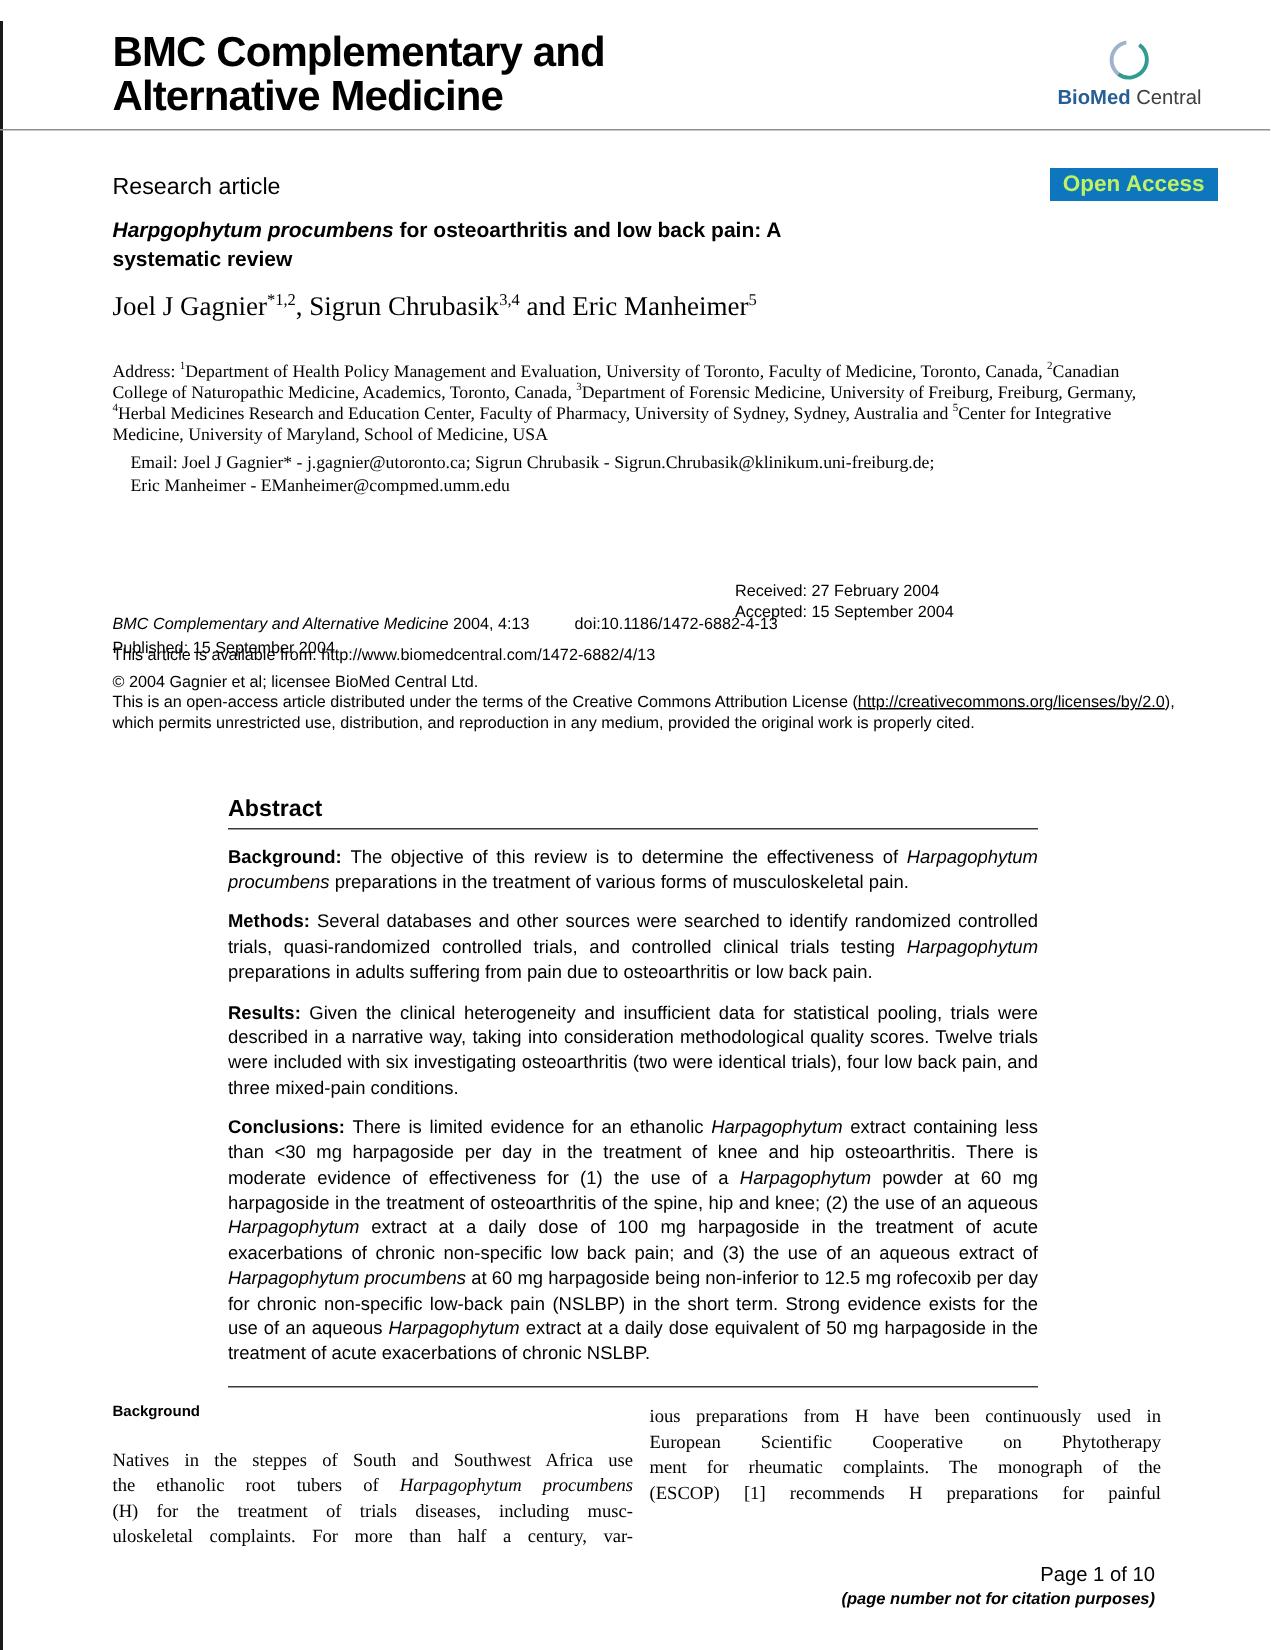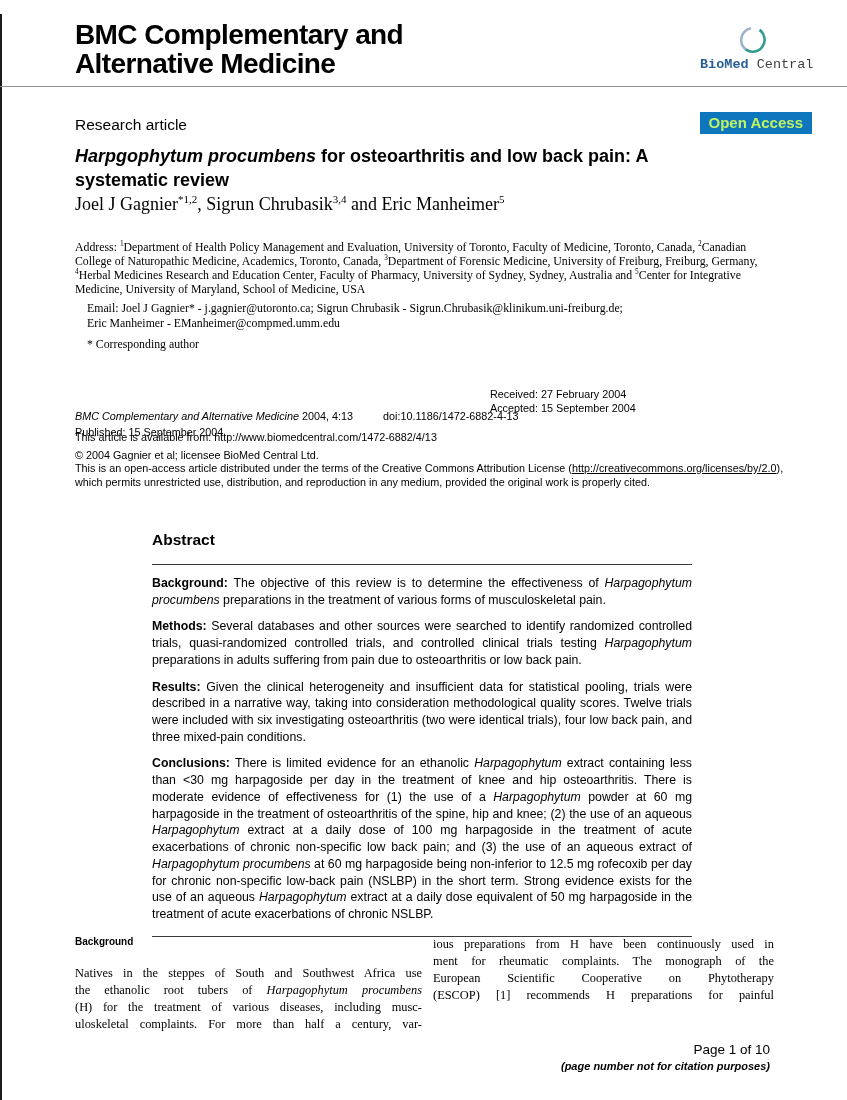--- a/index.html
+++ b/index.html
@@ -7,31 +7,31 @@
     position:relative; width:847px; height:1100px; background:#fff;
     font-family:"Liberation Sans", sans-serif; color:#000; overflow:hidden;
   }
   .edge-bar { position:absolute; left:0; top:14px; width:2px; height:1086px; background:#1a1a1a; }
 
   
   .masthead-title { position:absolute; left:75px; top:20px; font-size:28px; font-weight:bold;
     letter-spacing:-0.6px; line-height:1.05; }
   .logo { position:absolute; left:700px; top:22px; width:106px; text-align:center; }
   .logo svg { display:block; margin:0 auto; }
-  .logo-text { font-size:13.5px; margin-top:1px; white-space:nowrap;font-family:Liberation Mono, monospace; }
+  .logo-text { font-size:13.5px; margin-top:1px; white-space:nowrap; }
   .logo-biomed { color:#275E95; font-weight:bold; }
   .logo-central { color:#3f3f3f; }
   .header-rule { position:absolute; left:0; top:86px; width:847px; height:1px; background:#8F8F8F; }
 
   
   .type-row { position:absolute; left:75px; top:116px; width:737px; height:26px; }
   .article-type { font-size:15.5px; }
   .open-access { position:absolute; right:0; top:-4px; color:#bef264; font-weight:bold;
     font-size:15px; padding:2px 9px 3px; }
-  .article-title { position:absolute; left:75px; top:144px; width:710px; font-size:18px;
+  .article-title { position:absolute; left:75px; top:144px; width:710px; font-size:14px;
     font-weight:bold; line-height:1.34; }
   .authors { position:absolute; left:75px; top:194px; font-family:"Liberation Serif", serif;
     font-size:18px; }
   .authors sup { font-size:11px; }
   sup { font-size:0.62em; vertical-align:super; line-height:0; }
 
   .address { position:absolute; left:75px; top:240px; width:700px;
     font-family:"Liberation Serif", serif; font-size:11.8px; line-height:1.2; }
   .email { position:absolute; left:75px; top:301px; width:700px;
     font-family:"Liberation Serif", serif; font-size:11.8px; line-height:1.25;margin-left:12px; }
@@ -42,21 +42,21 @@
     font-size:10.8px; line-height:1.28; }
   .meta-published { position:absolute; left:0; top:0;margin-top:38px; }
   .meta-citation  { position:absolute; left:0; top:22px; }
   .meta-available { position:absolute; left:0; top:43px; }
   .meta-dates     { position:absolute; left:415px; top:0; }
   .meta-copyright { position:absolute; left:0; top:61px; }
   .meta-license   { position:absolute; left:0; top:74px; width:716px; }
 
   
   .abstract { position:absolute; left:152px; top:531px; width:540px; }
-  .abstract-heading { font-size:15.5px; font-weight:bold; padding-bottom:15px;
+  .abstract-heading { font-size:15.5px; font-weight:bold; padding-bottom:3px;
     border-bottom:1.5px solid #3a3a3a; }
   .abstract p { margin:10px 0 0 0; font-size:12.3px; line-height:1.36; text-align:justify; }
   .abstract-bottom-rule { margin-top:13px; border-bottom:1.5px solid #3a3a3a; }
 
   
   .bg-section { position:absolute; left:75px; top:936px; width:700px; height:95px; }
   .col-left  { position:absolute; left:0; top:0; width:347px; }
   .col-right { position:absolute; left:358px; top:0; width:341px; }
   .section-heading { font-size:10px; font-weight:bold; margin-bottom:18px; }
   .just-line { font-family:"Liberation Serif", serif; font-size:12.4px; line-height:1.36;
@@ -104,21 +104,20 @@
   <div class="article-title">
     <div><span class="seg-i">Harpgophytum procumbens</span><span> for osteoarthritis and low back pain: A</span></div>
     <div>systematic review</div>
   </div>
   <div class="authors"><span>Joel J Gagnier</span><sup>*1,2</sup><span>, Sigrun Chrubasik</span><sup>3,4</sup><span> and Eric Manheimer</span><sup>5</sup></div>
 
   <div class="address"><span>Address: </span><sup>1</sup><span>Department of Health Policy Management and Evaluation, University of Toronto, Faculty of Medicine, Toronto, Canada, </span><sup>2</sup><span>Canadian College of Naturopathic Medicine, Academics, Toronto, Canada, </span><sup>3</sup><span>Department of Forensic Medicine, University of Freiburg, Freiburg, Germany, </span><sup>4</sup><span>Herbal Medicines Research and Education Center, Faculty of Pharmacy, University of Sydney, Sydney, Australia and </span><sup>5</sup><span>Center for Integrative Medicine, University of Maryland, School of Medicine, USA</span></div>
   <div class="email">
     <div>Email: Joel J Gagnier* - j.gagnier@utoronto.ca; Sigrun Chrubasik - Sigrun.Chrubasik@klinikum.uni-freiburg.de;</div>
     <div>Eric Manheimer - EManheimer@compmed.umm.edu</div>
-    <div class="corresponding">* Corresponding author</div>
   </div>
 
   <div class="meta">
     <div class="meta-published">Published: 15 September 2004</div>
     <div class="meta-citation"><span class="seg-i">BMC Complementary and Alternative Medicine</span><span> 2004, 4:13</span><span class="seg-gap">doi:10.1186/1472-6882-4-13</span></div>
     <div class="meta-available">
       <span>This article is available from: </span><span class="link">http://www.biomedcentral.com/1472-6882/4/13</span>
     </div>
     <div class="meta-dates">
       <div>Received: 27 February 2004</div>
@@ -138,29 +137,29 @@
     <p><span class="seg-b">Conclusions: </span><span>There is limited evidence for an ethanolic </span><span class="seg-i">Harpagophytum</span><span> extract containing less than &lt;30 mg harpagoside per day in the treatment of knee and hip osteoarthritis. There is moderate evidence of effectiveness for (1) the use of a </span><span class="seg-i">Harpagophytum</span><span> powder at 60 mg harpagoside in the treatment of osteoarthritis of the spine, hip and knee; (2) the use of an aqueous </span><span class="seg-i">Harpagophytum</span><span> extract at a daily dose of 100 mg harpagoside in the treatment of acute exacerbations of chronic non-specific low back pain; and (3) the use of an aqueous extract of </span><span class="seg-i">Harpagophytum procumbens</span><span> at 60 mg harpagoside being non-inferior to 12.5 mg rofecoxib per day for chronic non-specific low-back pain (NSLBP) in the short term. Strong evidence exists for the use of an aqueous </span><span class="seg-i">Harpagophytum</span><span> extract at a daily dose equivalent of 50 mg harpagoside in the treatment of acute exacerbations of chronic NSLBP.</span></p>
     <div class="abstract-bottom-rule"></div>
   </div>
 
   <div class="bg-section">
     <div class="col-left">
       <div class="section-heading">Background</div>
       <div>
           <div class="just-line"><span>Natives in the steppes of South and Southwest Africa use</span></div>
           <div class="just-line"><span>the ethanolic root tubers of </span><span class="seg-i">Harpagophytum procumbens</span></div>
-          <div class="just-line"><span>(H) for the treatment of various diseases, including musc-</span></div>
+          <div class="just-line"><span>(H) for the treatment of trials diseases, including musc-</span></div>
           <div class="just-line"><span>uloskeletal complaints. For more than half a century, var-</span></div>
         </div>
     </div>
     <div class="col-right">
       <div>
           <div class="just-line"><span>ious preparations from H have been continuously used in</span></div>
+          <div class="just-line"><span>European Scientific Cooperative on Phytotherapy</span></div>
           <div class="just-line"><span>ment for rheumatic complaints. The monograph of the</span></div>
-          <div class="just-line"><span>European Scientific Cooperative on Phytotherapy</span></div>
           <div class="just-line"><span>(ESCOP) [1] recommends H preparations for painful</span></div>
         </div>
     </div>
   </div>
 
   <div class="footer">
     <div class="page-number">Page 1 of 10</div>
     <div class="citation-note">(page number not for citation purposes)</div>
   </div>
 </div>

